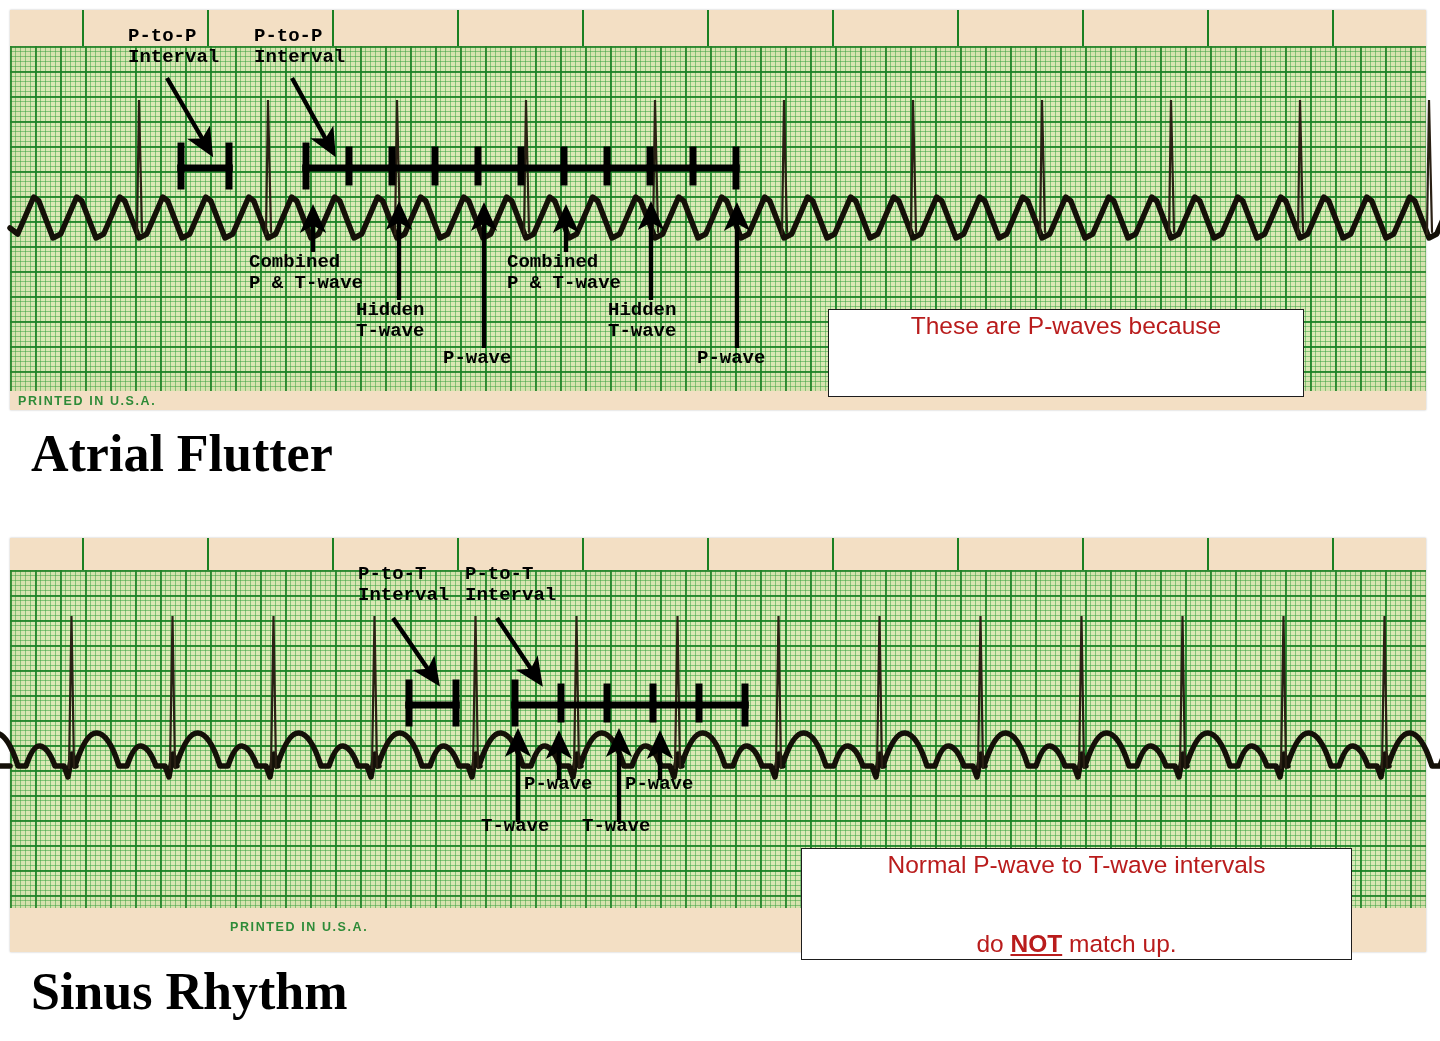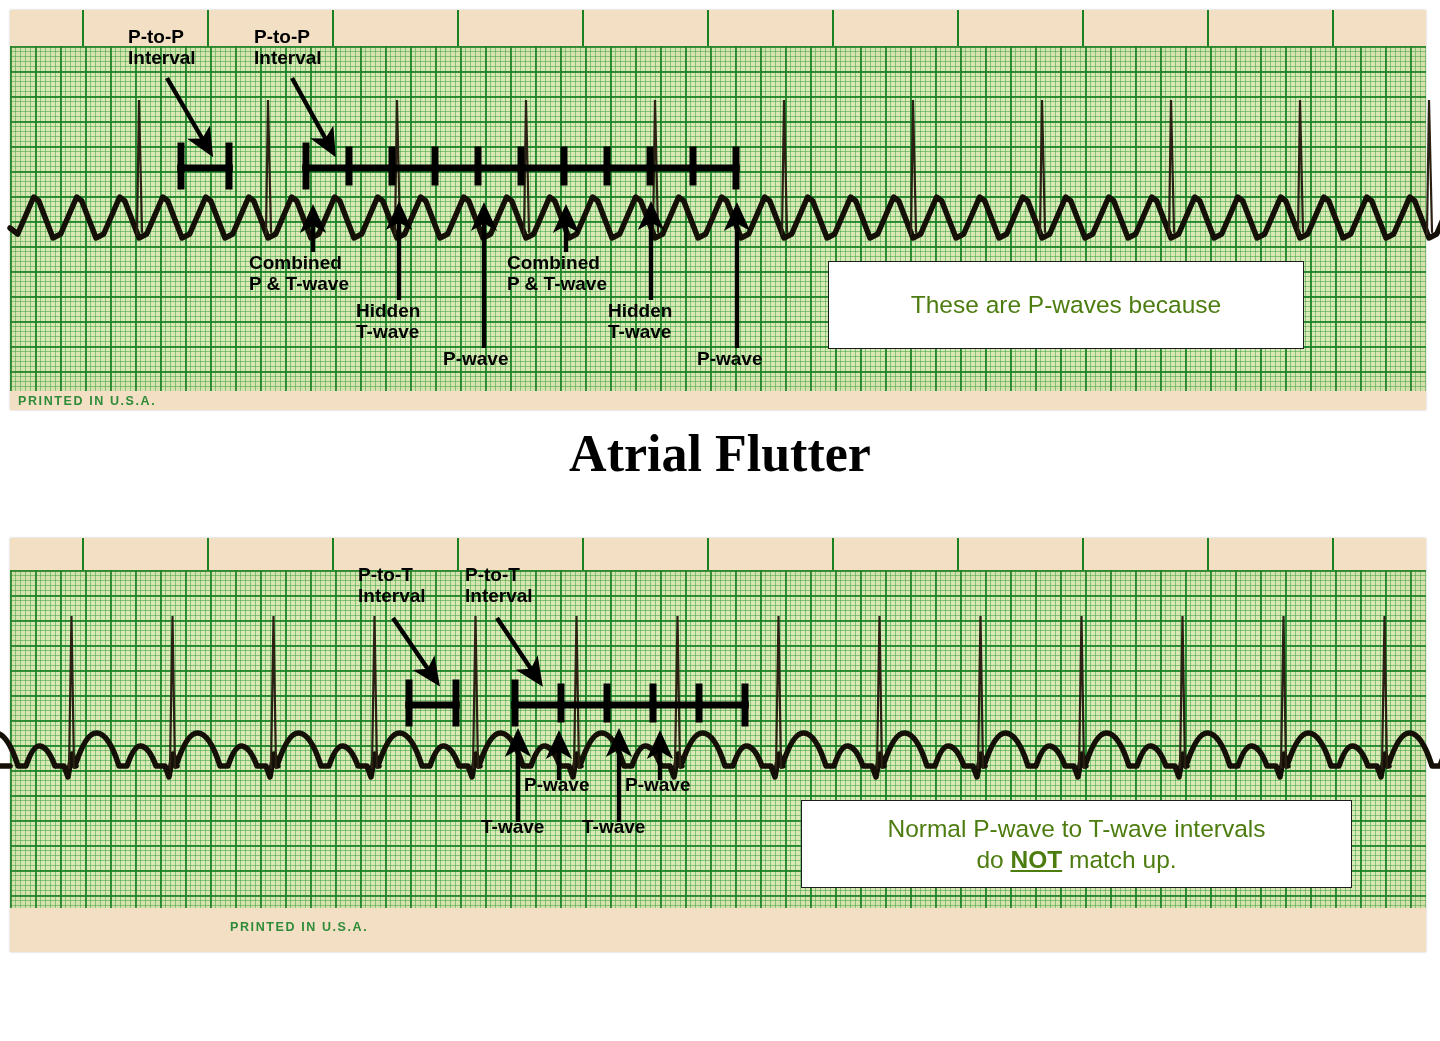--- a/index.html
+++ b/index.html
@@ -46,51 +46,53 @@
     letter-spacing: 1.6px;
     color: #2e8b38;
     white-space: nowrap;
   }
 
   svg.trace { position: absolute; left: 0; top: 0; overflow: visible; }
 
   
   .anno {
     position: absolute;
-    font-family: Liberation Sans, sans-serif;
+    font-family: Liberation Mono, monospace;
     font-weight: bold;
     color: #000;
     white-space: pre;
     line-height: 1.12;
   }
   .anno.sm { font-size: 19px; }
 
   
   .callout {
     position: absolute;
     background: #ffffff;
     border: 1.5px solid #1d1d1d;
     display: flex; flex-direction: column;
-    align-items: center; justify-content: center;
+    align-items: center; justify-content: space-between;
     text-align: center;
     font-family: "Liberation Sans", sans-serif;
-    color: #4d7c0f;
+    color: #b91c1c;
     line-height: 1.28;
+    margin-top: 48px;
   }
   .callout .ln { display: block; }
   .callout u b, .callout b u { font-weight: bold; }
 
   
   .caption {
     position: absolute;
     width: 1440px; left: 0;
-    text-align: center;
+    text-align: left;
     font-family: "Liberation Serif", serif;
     font-weight: bold;
     color: #000;
+    padding-left: 31px;
   }
 </style>
 </head>
 <body>
 
 <div id="page">
 
 <div class="ecg-panel" style="left:10px; top:10px; width:1416px; height:400px;">
 
   <div class="ecg-paper"></div>
@@ -302,21 +304,22 @@
 
   <div class="anno sm" style="left:524px; top:774px;"><span>P-wave</span></div>
 
   <div class="anno sm" style="left:625px; top:774px;"><span>P-wave</span></div>
 
   <div class="anno sm" style="left:481px; top:816px;"><span>T-wave</span></div>
 
   <div class="anno sm" style="left:582px; top:816px;"><span>T-wave</span></div>
 </div>
 
-<div class="callout" style="left:801px; top:800px; width:551px; height:88px; font-size:24.5px;">
+<div class="callout" style="left:801px; top:800px; width:551px; height:112px; font-size:24.5px;">
   <span class="ln">Normal P-wave to T-wave intervals</span>
   <span class="ln">
     <span>do </span><b><u>NOT</u></b><span> match up.</span>
   </span>
 </div>
 
+<div class="caption" style="top:962px; font-size:52px;">Sinus Rhythm</div>
 
 </div>
 
 </body></html>

